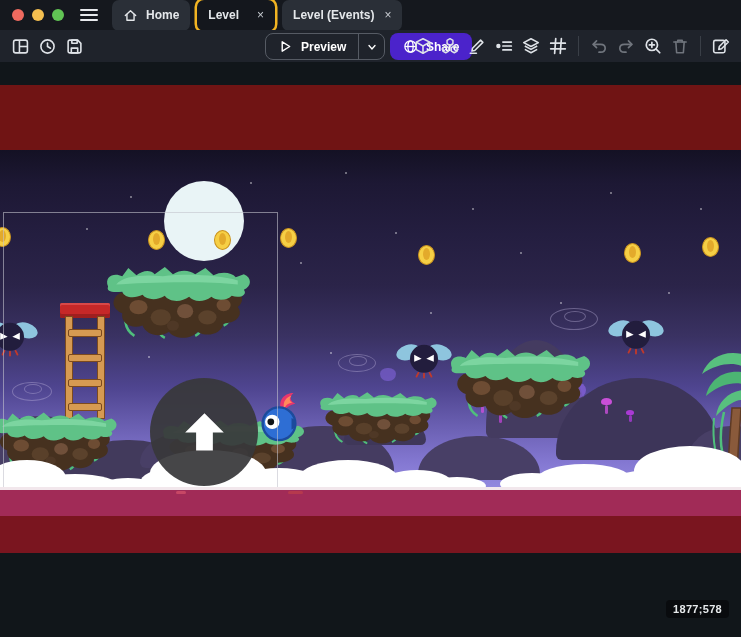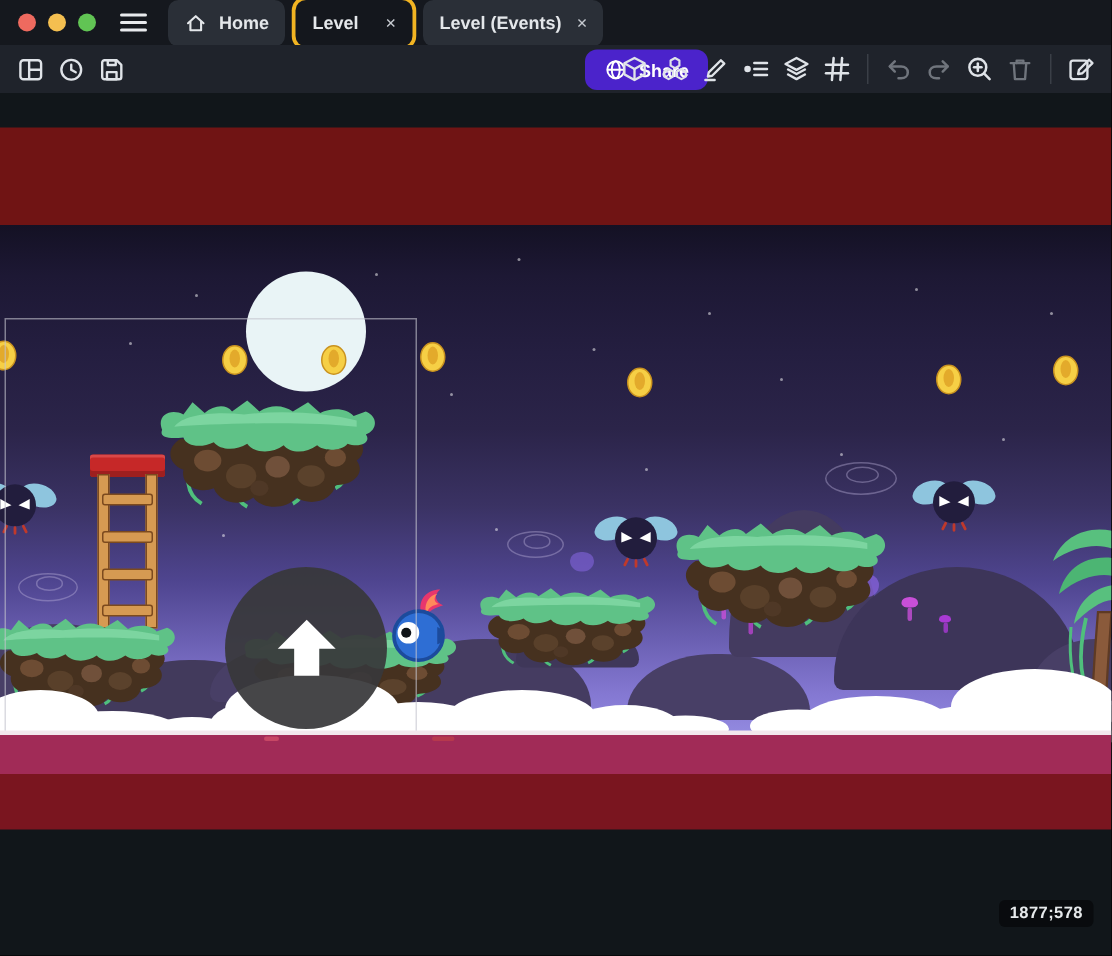--- a/index.html
+++ b/index.html
@@ -138,20 +138,33 @@
       </span>
       <span class="tbicon">
         <svg width="17" height="17" viewBox="0 0 16 16" fill="none" stroke="currentColor" stroke-width="1.5" stroke-linejoin="round">
           <path d="M2 3.5 C2 2.7 2.7 2 3.5 2 H11 L14 5 V12.5 C14 13.3 13.3 14 12.5 14 H3.5 C2.7 14 2 13.3 2 12.5 Z"></path>
           <rect x="5" y="9.5" width="6" height="4.5"></rect>
             <rect x="5.5" y="2" width="5" height="3"></rect>
         </svg>
       </span>
     </div>
 
+    <div class="preview">
+      <span class="preview-main">
+        <svg width="15" height="15" viewBox="0 0 16 16" fill="none" stroke="#fff" stroke-width="1.5" stroke-linejoin="round">
+          <path d="M4.5 3 L12.5 8 L4.5 13 Z"></path>
+        </svg>
+        <span>Preview</span>
+      </span>
+      <span class="preview-caret">
+        <svg width="12" height="12" viewBox="0 0 16 16" fill="none" stroke="#fff" stroke-width="1.8" stroke-linecap="round">
+          <path d="M4 6 L8 10.5 L12 6"></path>
+        </svg>
+      </span>
+    </div>
 
     <div class="share">
       <svg width="15" height="15" viewBox="0 0 16 16" fill="none" stroke="#fff" stroke-width="1.4">
         <circle cx="8" cy="8" r="6"></circle>
           <ellipse cx="8" cy="8" rx="2.8" ry="6"></ellipse>
           <line x1="2.2" y1="8" x2="13.8" y2="8"></line>
       </svg>
       <span>Share</span>
     </div>
 

